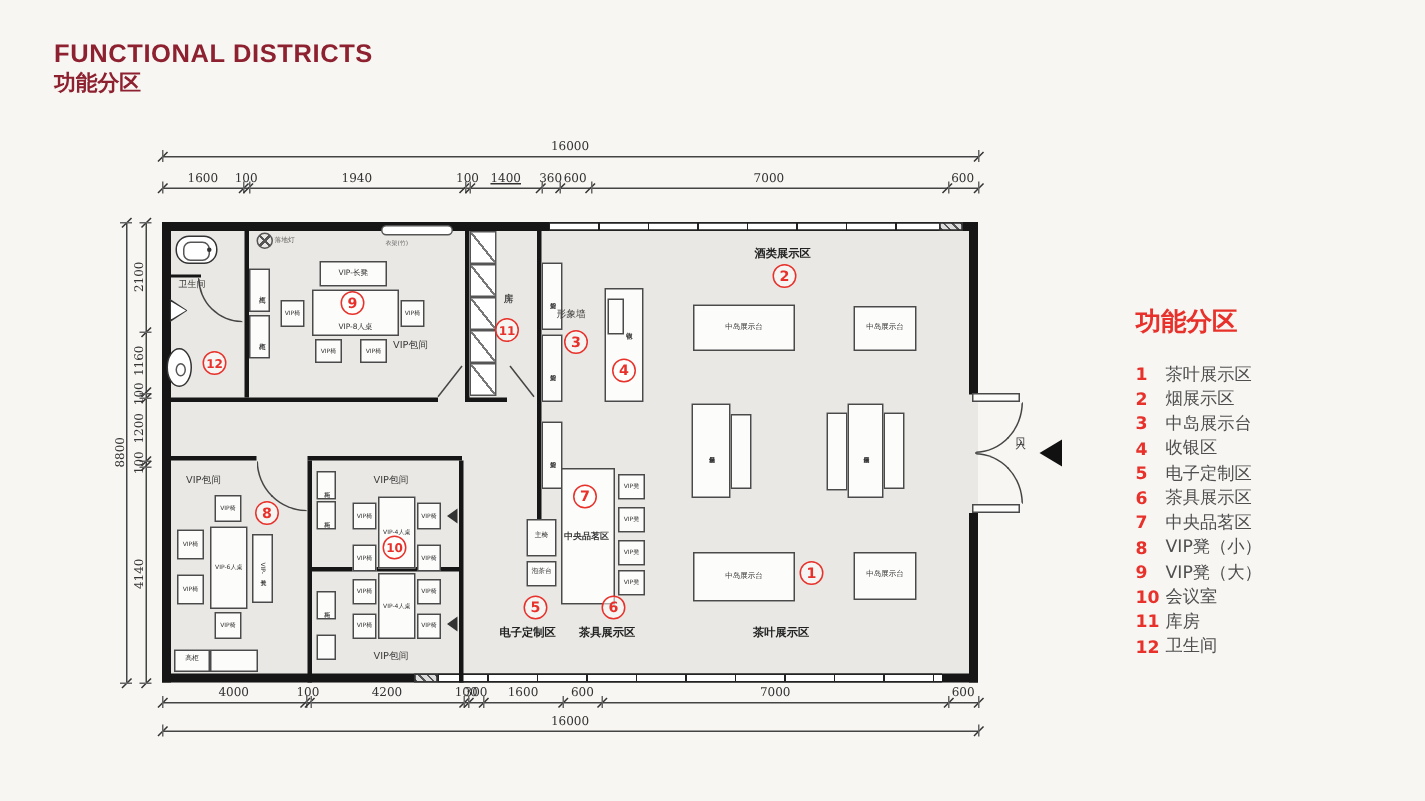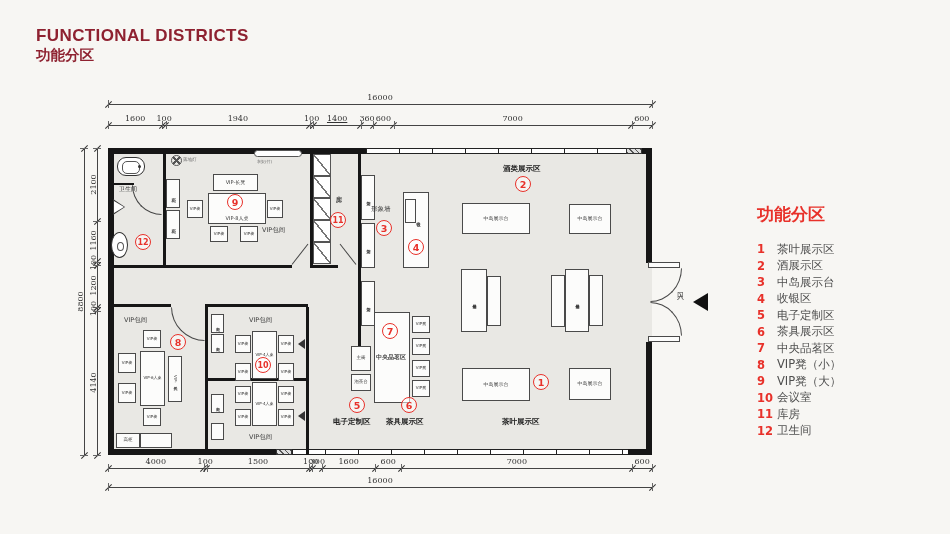--- a/index.html
+++ b/index.html
@@ -249,21 +249,21 @@
       <div class="dim-ext" style="left: 652px; top: 100px; width: 1px; height: 8px;"></div>
       <div class="dim-line" style="left: 108px; top: 468px; width: 544px; height: 1px;"></div>
       <div class="dim-tick" style="left: 103.5px; top: 467.5px;"></div>
       <div class="dim-ext" style="left: 108px; top: 464px; width: 1px; height: 8px;"></div>
       <div class="dim-label" style="left: 135.806px; top: 457px; width: 40px;">4000</div>
       <div class="dim-tick" style="left: 199.112px; top: 467.5px;"></div>
       <div class="dim-ext" style="left: 203.612px; top: 464px; width: 1px; height: 8px;"></div>
       <div class="dim-label" style="left: 185.261px; top: 457px; width: 40px;">100</div>
       <div class="dim-tick" style="left: 202.409px; top: 467.5px;"></div>
       <div class="dim-ext" style="left: 206.909px; top: 464px; width: 1px; height: 8px;"></div>
-      <div class="dim-label" style="left: 238.012px; top: 457px; width: 40px;">1500</div>
+      <div class="dim-label" style="left: 238.012px; top: 457px; width: 40px;">4200</div>
       <div class="dim-tick" style="left: 304.615px; top: 467.5px;"></div>
       <div class="dim-ext" style="left: 309.115px; top: 464px; width: 1px; height: 8px;"></div>
       <div class="dim-label" style="left: 290.764px; top: 457px; width: 40px;">100</div>
       <div class="dim-tick" style="left: 307.912px; top: 467.5px;"></div>
       <div class="dim-ext" style="left: 312.412px; top: 464px; width: 1px; height: 8px;"></div>
       <div class="dim-label" style="left: 297.358px; top: 457px; width: 40px;">300</div>
       <div class="dim-tick" style="left: 317.803px; top: 467.5px;"></div>
       <div class="dim-ext" style="left: 322.303px; top: 464px; width: 1px; height: 8px;"></div>
       <div class="dim-label" style="left: 328.679px; top: 457px; width: 40px;">1600</div>
       <div class="dim-tick" style="left: 370.555px; top: 467.5px;"></div>
@@ -314,21 +314,21 @@
 
   <div class="legend">
     <div class="legend-title">功能分区</div>
     <div id="legend-items">
         <div class="legend-row">
           <span class="legend-num">1</span>
           <span class="legend-lab">茶叶展示区</span>
         </div>
         <div class="legend-row">
           <span class="legend-num">2</span>
-          <span class="legend-lab">酒展示区</span>
+          <span class="legend-lab">烟展示区</span>
         </div>
         <div class="legend-row">
           <span class="legend-num">3</span>
           <span class="legend-lab">中岛展示台</span>
         </div>
         <div class="legend-row">
           <span class="legend-num">4</span>
           <span class="legend-lab">收银区</span>
         </div>
         <div class="legend-row">

